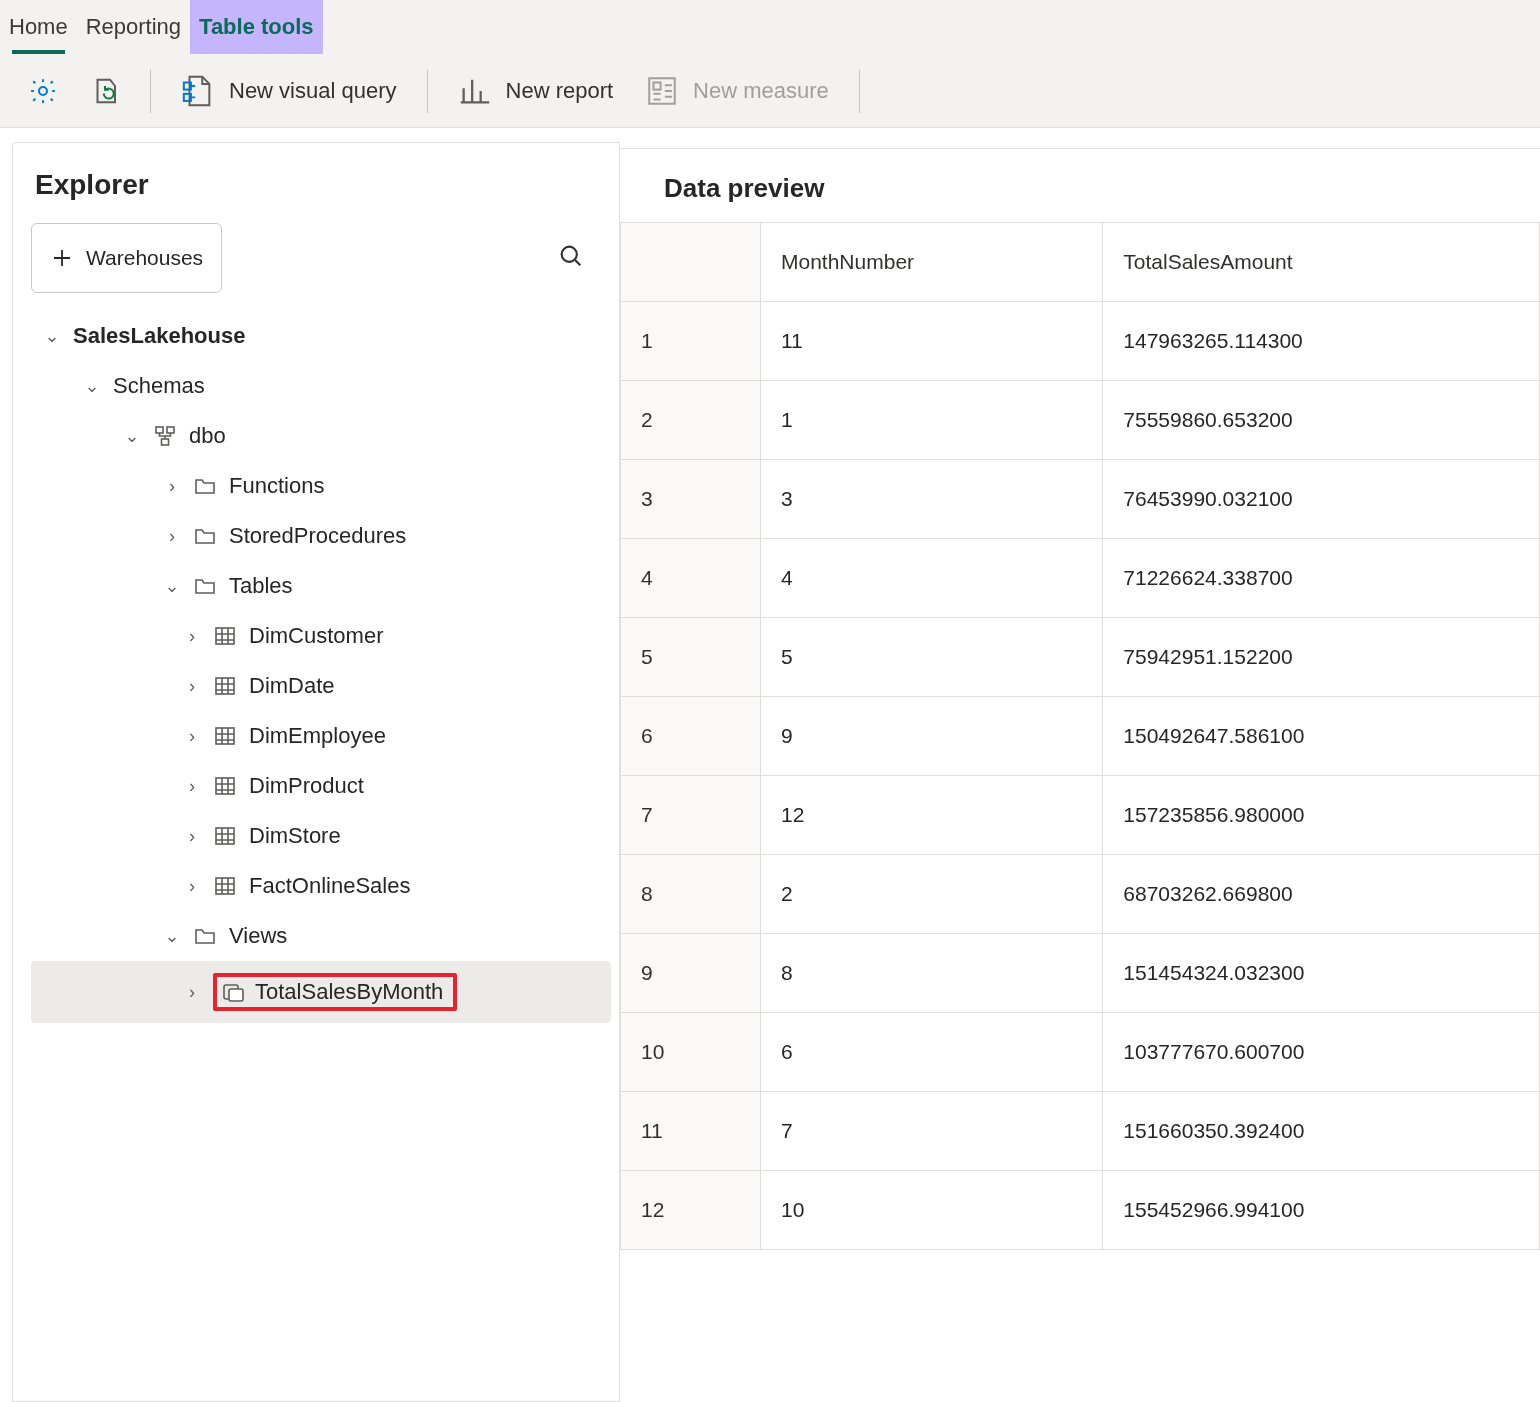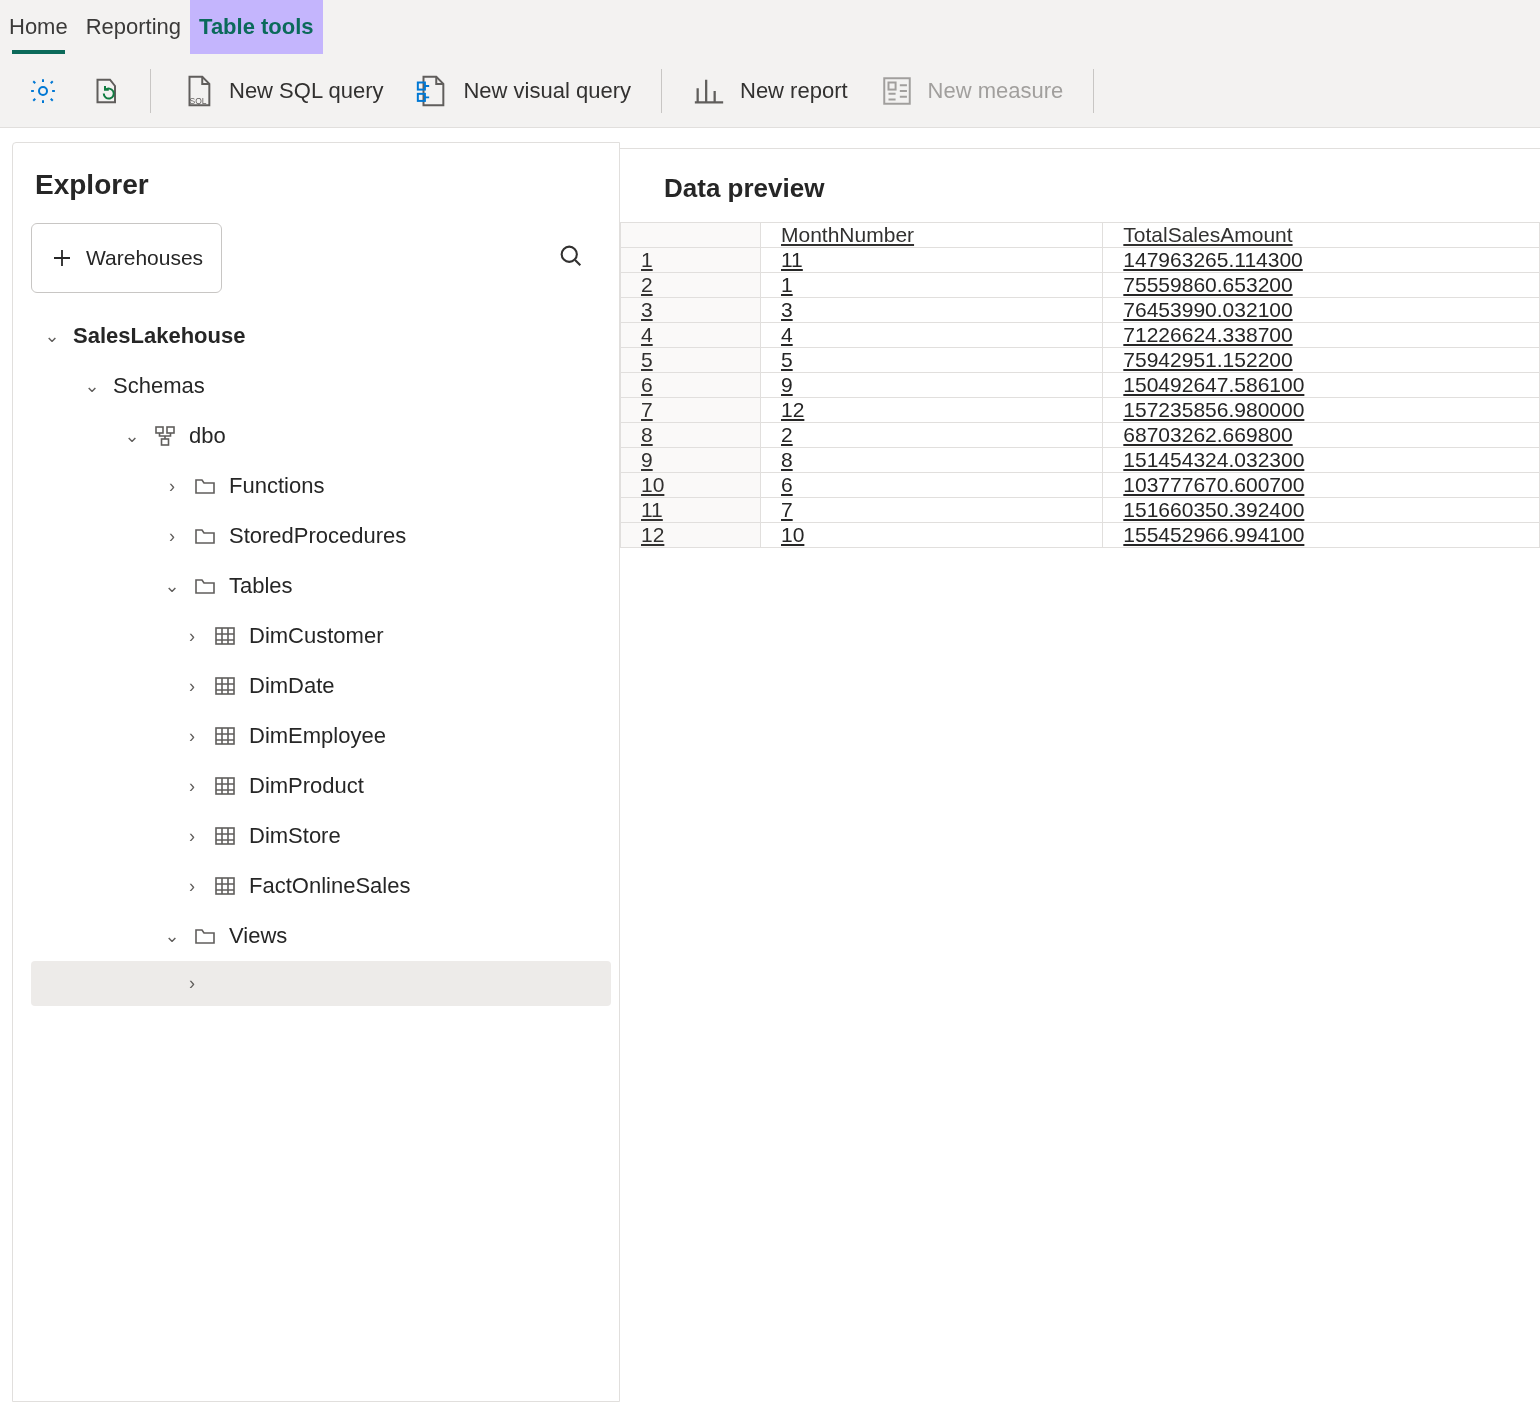--- a/index.html
+++ b/index.html
@@ -150,24 +150,23 @@
     font-weight: 700;
     margin: 0 0 18px 44px;
   }
   table.data {
     border-collapse: collapse;
     width: 100%;
     font-size: 21px;
   }
   table.data th, table.data td {
     border: 1px solid #e1dfdd;
-    padding: 0 20px;
+    padding: 27px 20px;
     text-align: left;
     font-weight: 400;
-    text-decoration: underline;
   }
   table.data th {
     background: #fff;
     font-weight: 400;
     color: #323130;
   }
   table.data .rownum {
     background: #faf9f8;
     text-align: left;
     color: #323130;
@@ -191,28 +190,20 @@
         <path d="M12 2.5v2.2M12 19.3v2.2M4.2 4.2l1.6 1.6M18.2 18.2l1.6 1.6M2.5 12h2.2M19.3 12h2.2M4.2 19.8l1.6-1.6M18.2 5.8l1.6-1.6"></path>
       </svg>
   </span>
   <span class="tool-btn">
     <svg class="icon-svg" viewBox="0 0 24 24" fill="none" stroke="#107c41" stroke-width="1.6">
         <path d="M6 3h10l4 5v13H6z" stroke="#605e5c"></path>
         <path d="M11 14a4 4 0 1 0 1.2-2.8M12 8v3h3" stroke="#107c41"></path>
       </svg>
   </span>
   <div class="tool-sep"></div>
-  <span class="tool-btn">
-    <svg class="icon-svg-lg" viewBox="0 0 24 24" fill="none" stroke="#605e5c" stroke-width="1.4">
-        <path d="M6 2h9l5 5v15H6z"></path>
-        <path d="M15 2v5h5"></path>
-        <text x="6" y="21" font-size="6" fill="#605e5c" stroke="none">SQL</text>
-      </svg>
-    <span>New SQL query</span>
-  </span>
   <span class="tool-btn">
     <svg class="icon-svg-lg" viewBox="0 0 24 24" fill="none" stroke="#605e5c" stroke-width="1.4">
         <path d="M6 2h9l5 5v15H6z"></path>
         <path d="M15 2v5h5"></path>
         <rect x="2" y="14" width="5" height="5" stroke="#0078d4"></rect>
         <rect x="2" y="6" width="5" height="5" stroke="#0078d4"></rect>
         <path d="M7 8.5h3M7 16.5h3" stroke="#0078d4"></path>
       </svg>
     <span>New visual query</span>
   </span>
@@ -345,20 +336,27 @@
         </div>
       <div class="tree-row ind3">
         <span class="chev">⌄</span>
         <svg class="tree-ic" viewBox="0 0 24 24" fill="none" stroke="#605e5c" stroke-width="1.6">
             <path d="M3 6h6l2 3h10v10H3z"></path>
           </svg>
         <span>Views</span>
       </div>
       <div class="tree-row ind4b selected">
         <span class="chev">›</span>
+        <span class="highlight-box">
+          <svg class="tree-ic" viewBox="0 0 24 24" fill="none" stroke="#605e5c" stroke-width="1.6">
+              <rect x="3" y="5" width="14" height="14" rx="2"></rect>
+              <rect x="8" y="9" width="14" height="12" rx="2" fill="#fff"></rect>
+            </svg>
+          <span>TotalSalesByMonth</span>
+        </span>
       </div>
     </div>
   </div>
 
   <div class="preview">
     <h3>Data preview</h3>
     <table class="data">
       <thead>
           <tr id="thead-row">
             <th class="rownum"></th>

